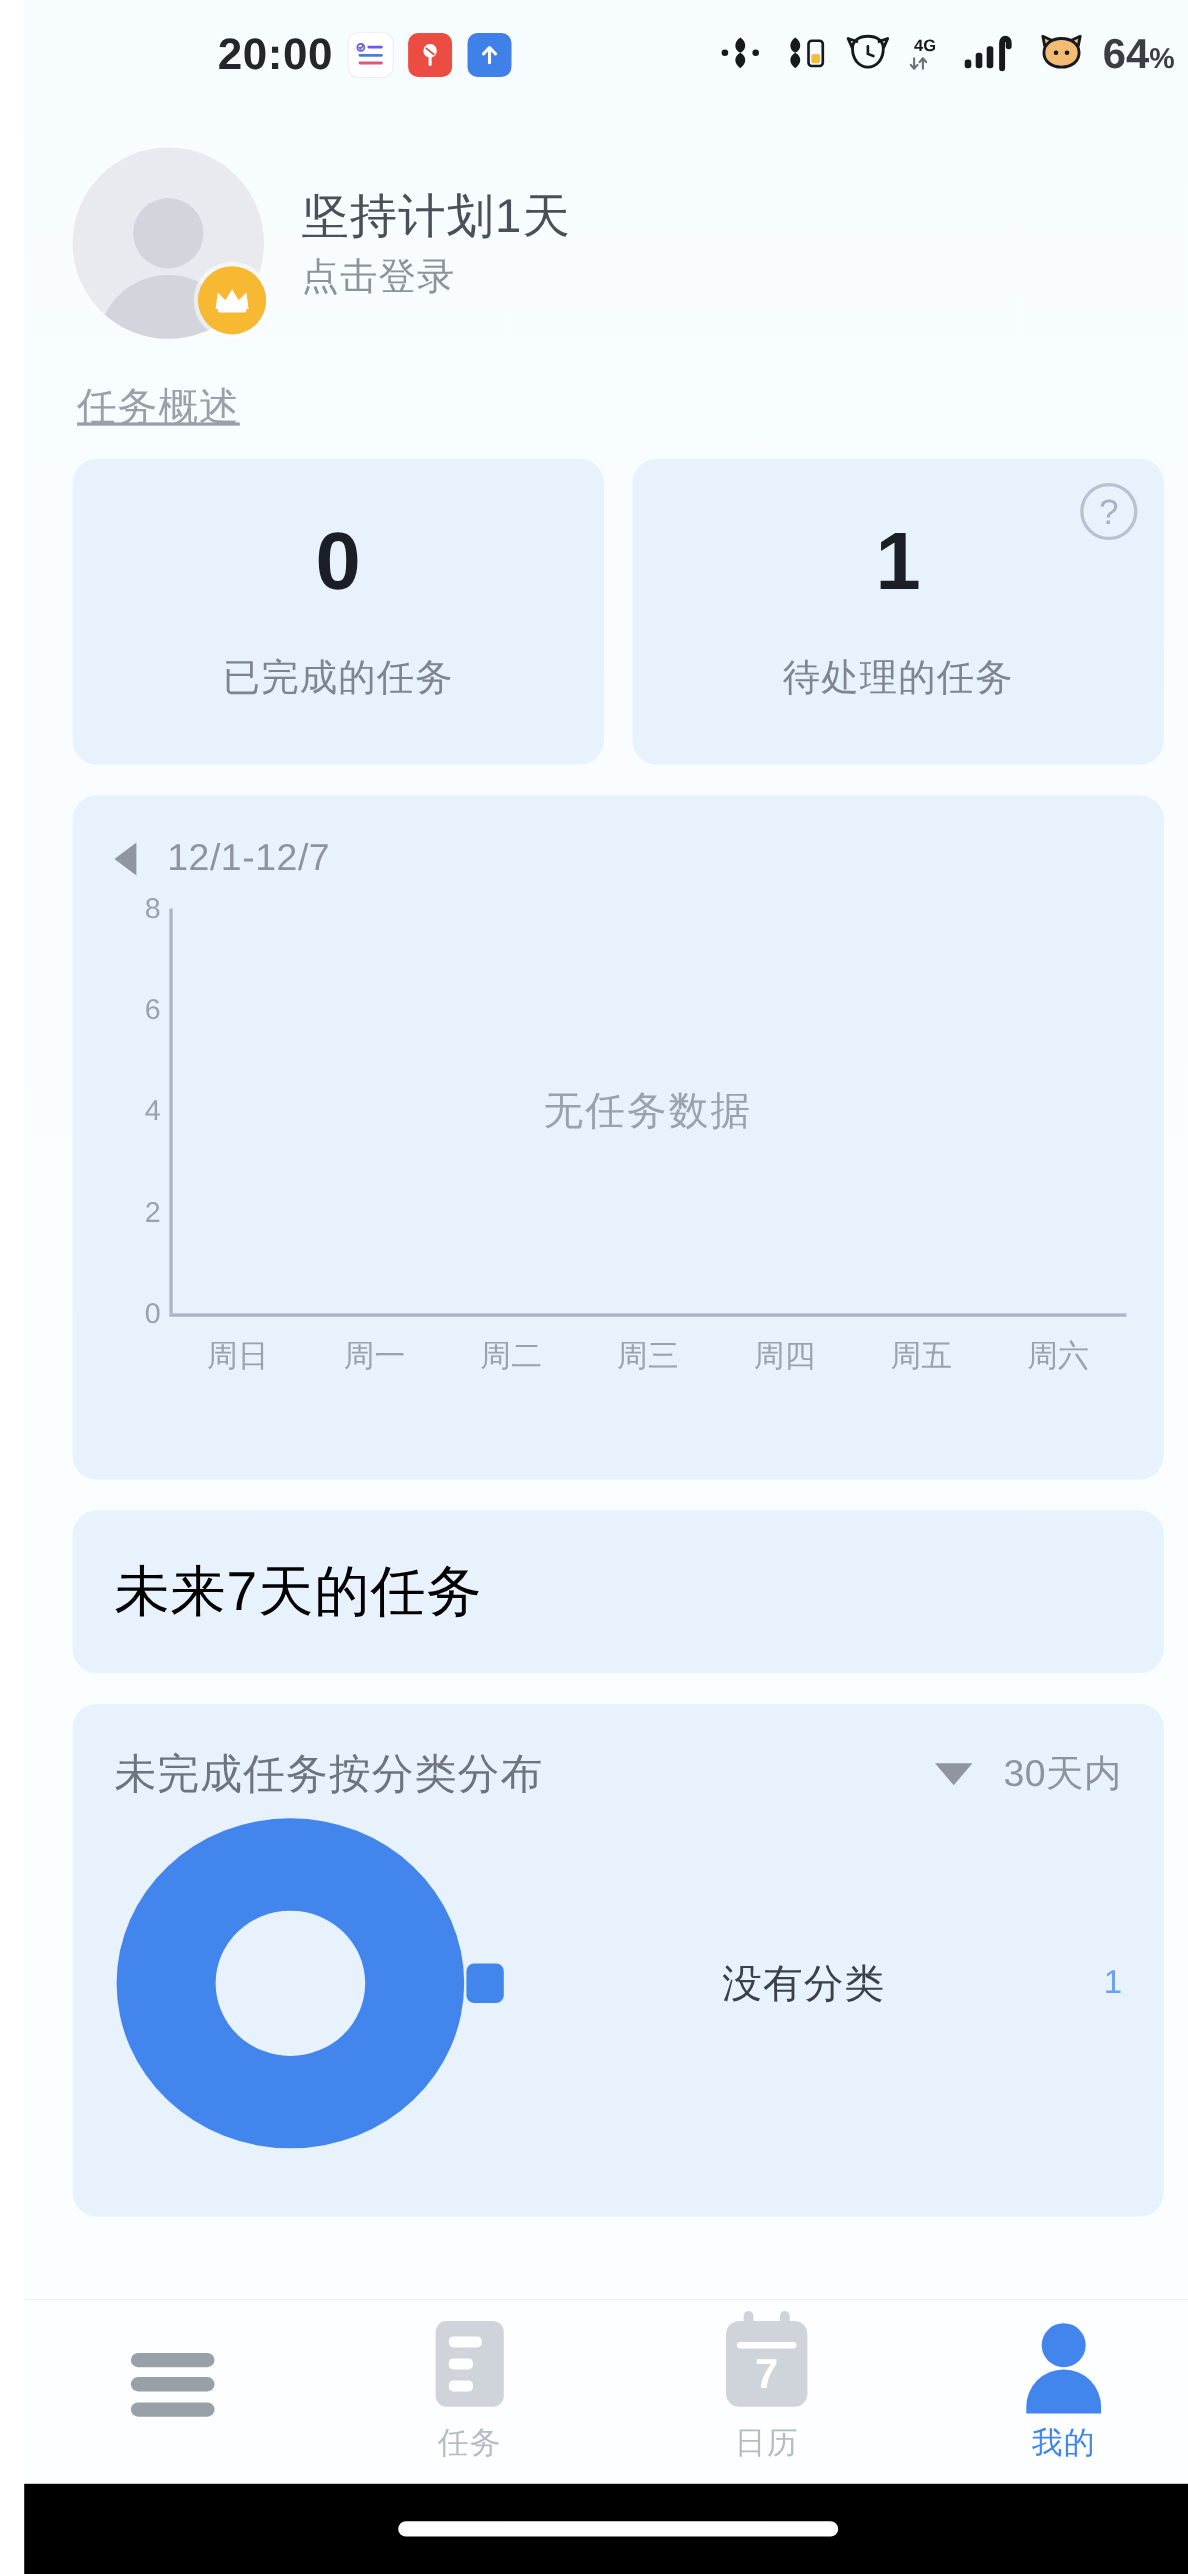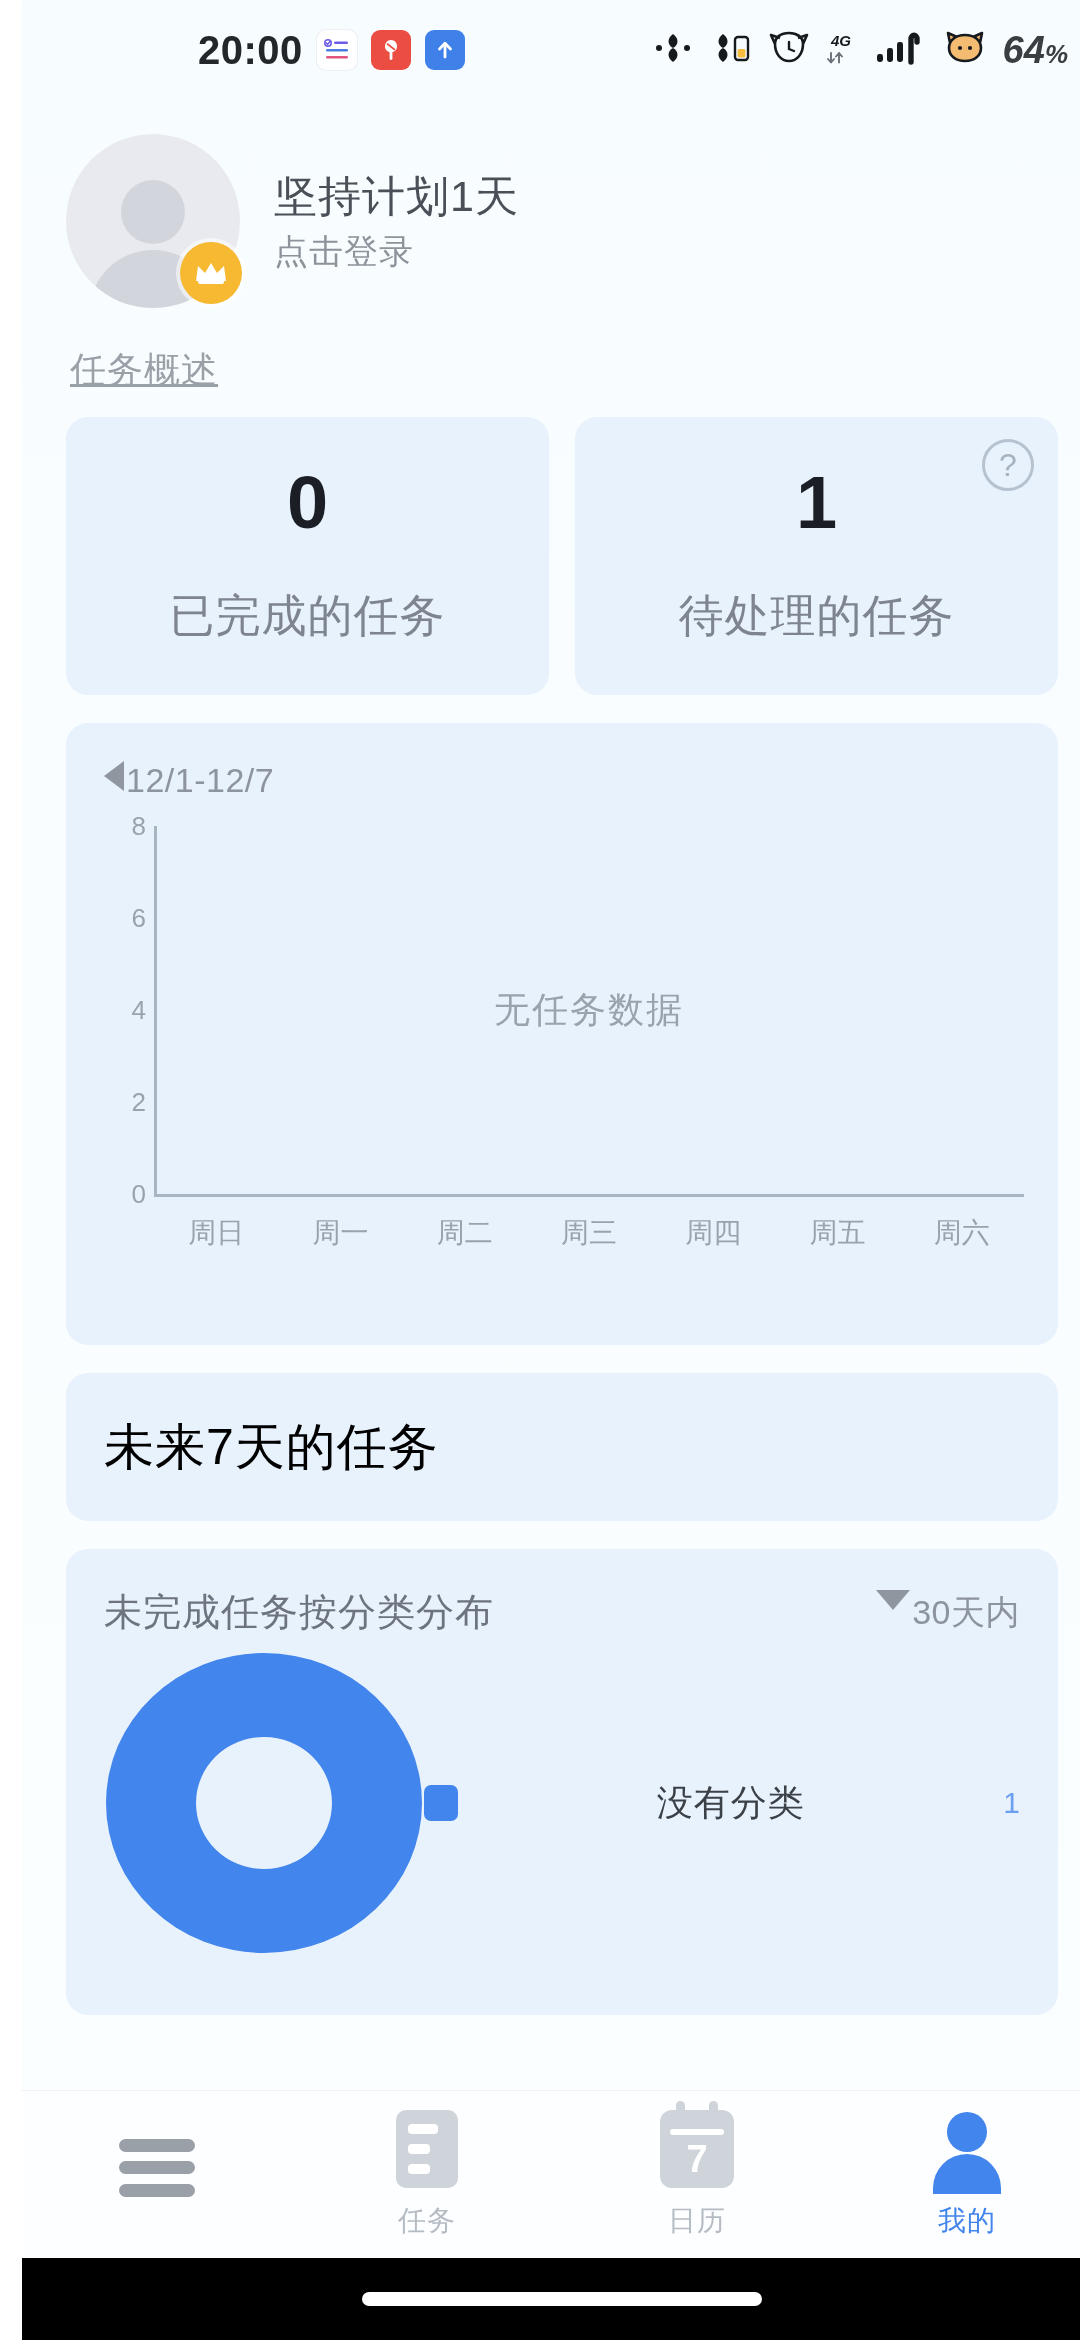--- a/index.html
+++ b/index.html
@@ -21,21 +21,21 @@
     display:flex; align-items:center;
     padding:0 34px 0 0;
     position:relative;
   }
   .sb-left { display:flex; align-items:center; gap:14px; margin-left:176px; }
   .sb-time { font-size:40px; font-weight:700; color:#23262b; letter-spacing:0.5px; }
   .sb-ic { width:40px; height:40px; border-radius:9px; display:flex; align-items:center; justify-content:center; flex:0 0 auto; }
   .ic-todo { background:#ffffff; box-shadow:0 0 0 1px #eceff4; }
   .ic-red { background:#ec4d42; }
   .ic-blue { background:#3f81e8; }
-  .sb-right { margin-left:auto; display:flex; align-items:flex-start; gap:14px;font-style:italic; }
+  .sb-right { margin-left:auto; display:flex; align-items:center; gap:14px; }
   .sb-batt-pct { font-size:38px; font-weight:700; color:#3a3d42; letter-spacing:0; }
   .sb-batt-pct .pct { font-size:26px; font-weight:700; }
   .sb-4g { font-size:19px; font-weight:700; color:#1d2025; line-height:1; }
 
   
   .body {
     flex:1 1 auto; padding:0 44px; overflow:hidden;
     display:flex; flex-direction:column;
   }
 
@@ -61,35 +61,35 @@
   .section-title { font-size:36px; color:#9aa0a8; margin:32px 0 22px 4px; letter-spacing:1px;text-decoration:underline; }
 
   
   .stat-row { display:flex; gap:26px; }
   .stat-card {
     flex:1 1 0; height:278px; border-radius:22px; background:#e8f2fc;
     display:flex; flex-direction:column; align-items:center; justify-content:center;
     position:relative;
   }
   .stat-num { font-size:74px; font-weight:700; color:#1b1f25; line-height:1; }
-  .stat-lbl { font-size:45px; color:#7e858e; margin-top:46px; letter-spacing:1px; }
+  .stat-lbl { font-size:34px; color:#7e858e; margin-top:46px; letter-spacing:1px; }
   .help-ic {
     position:absolute; top:22px; right:24px; width:52px; height:52px; border-radius:50%;
     border:3px solid #b6c2cf; color:#a6b2c0; font-size:32px;
     display:flex; align-items:center; justify-content:center; font-weight:400;
   }
 
   
   .panel { background:#e8f2fc; border-radius:22px; margin-top:28px; }
   .panel-head {
     display:flex; align-items:center; justify-content:space-between;
     padding:38px 38px 0 38px;
   }
   .panel-title { font-size:38px; color:#6d747d; letter-spacing:1px; }
-  .range-ctrl { display:flex; align-items:flex-start; gap:2px; }
+  .range-ctrl { display:flex; align-items:center; gap:28px; }
   .range-txt { font-size:34px; color:#8d949d; letter-spacing:0.5px; }
   .tri-left { width:0; height:0; border-top:15px solid transparent; border-bottom:15px solid transparent; border-right:20px solid #8f969f; }
   .tri-down { width:0; height:0; border-left:17px solid transparent; border-right:17px solid transparent; border-top:20px solid #8f969f; }
 
   
   .chart-card { height:622px; }
   .chart-area { position:relative; margin:26px 34px 0 34px; height:430px; }
   .y-labels { position:absolute; left:0; top:0; width:46px; height:368px; }
   .y-lab { position:absolute; right:0; font-size:26px; color:#9aa3ad; transform:translateY(-50%); }
   .axis-v { position:absolute; left:54px; top:0; width:3px; height:368px; background:#a9b6c2; }

